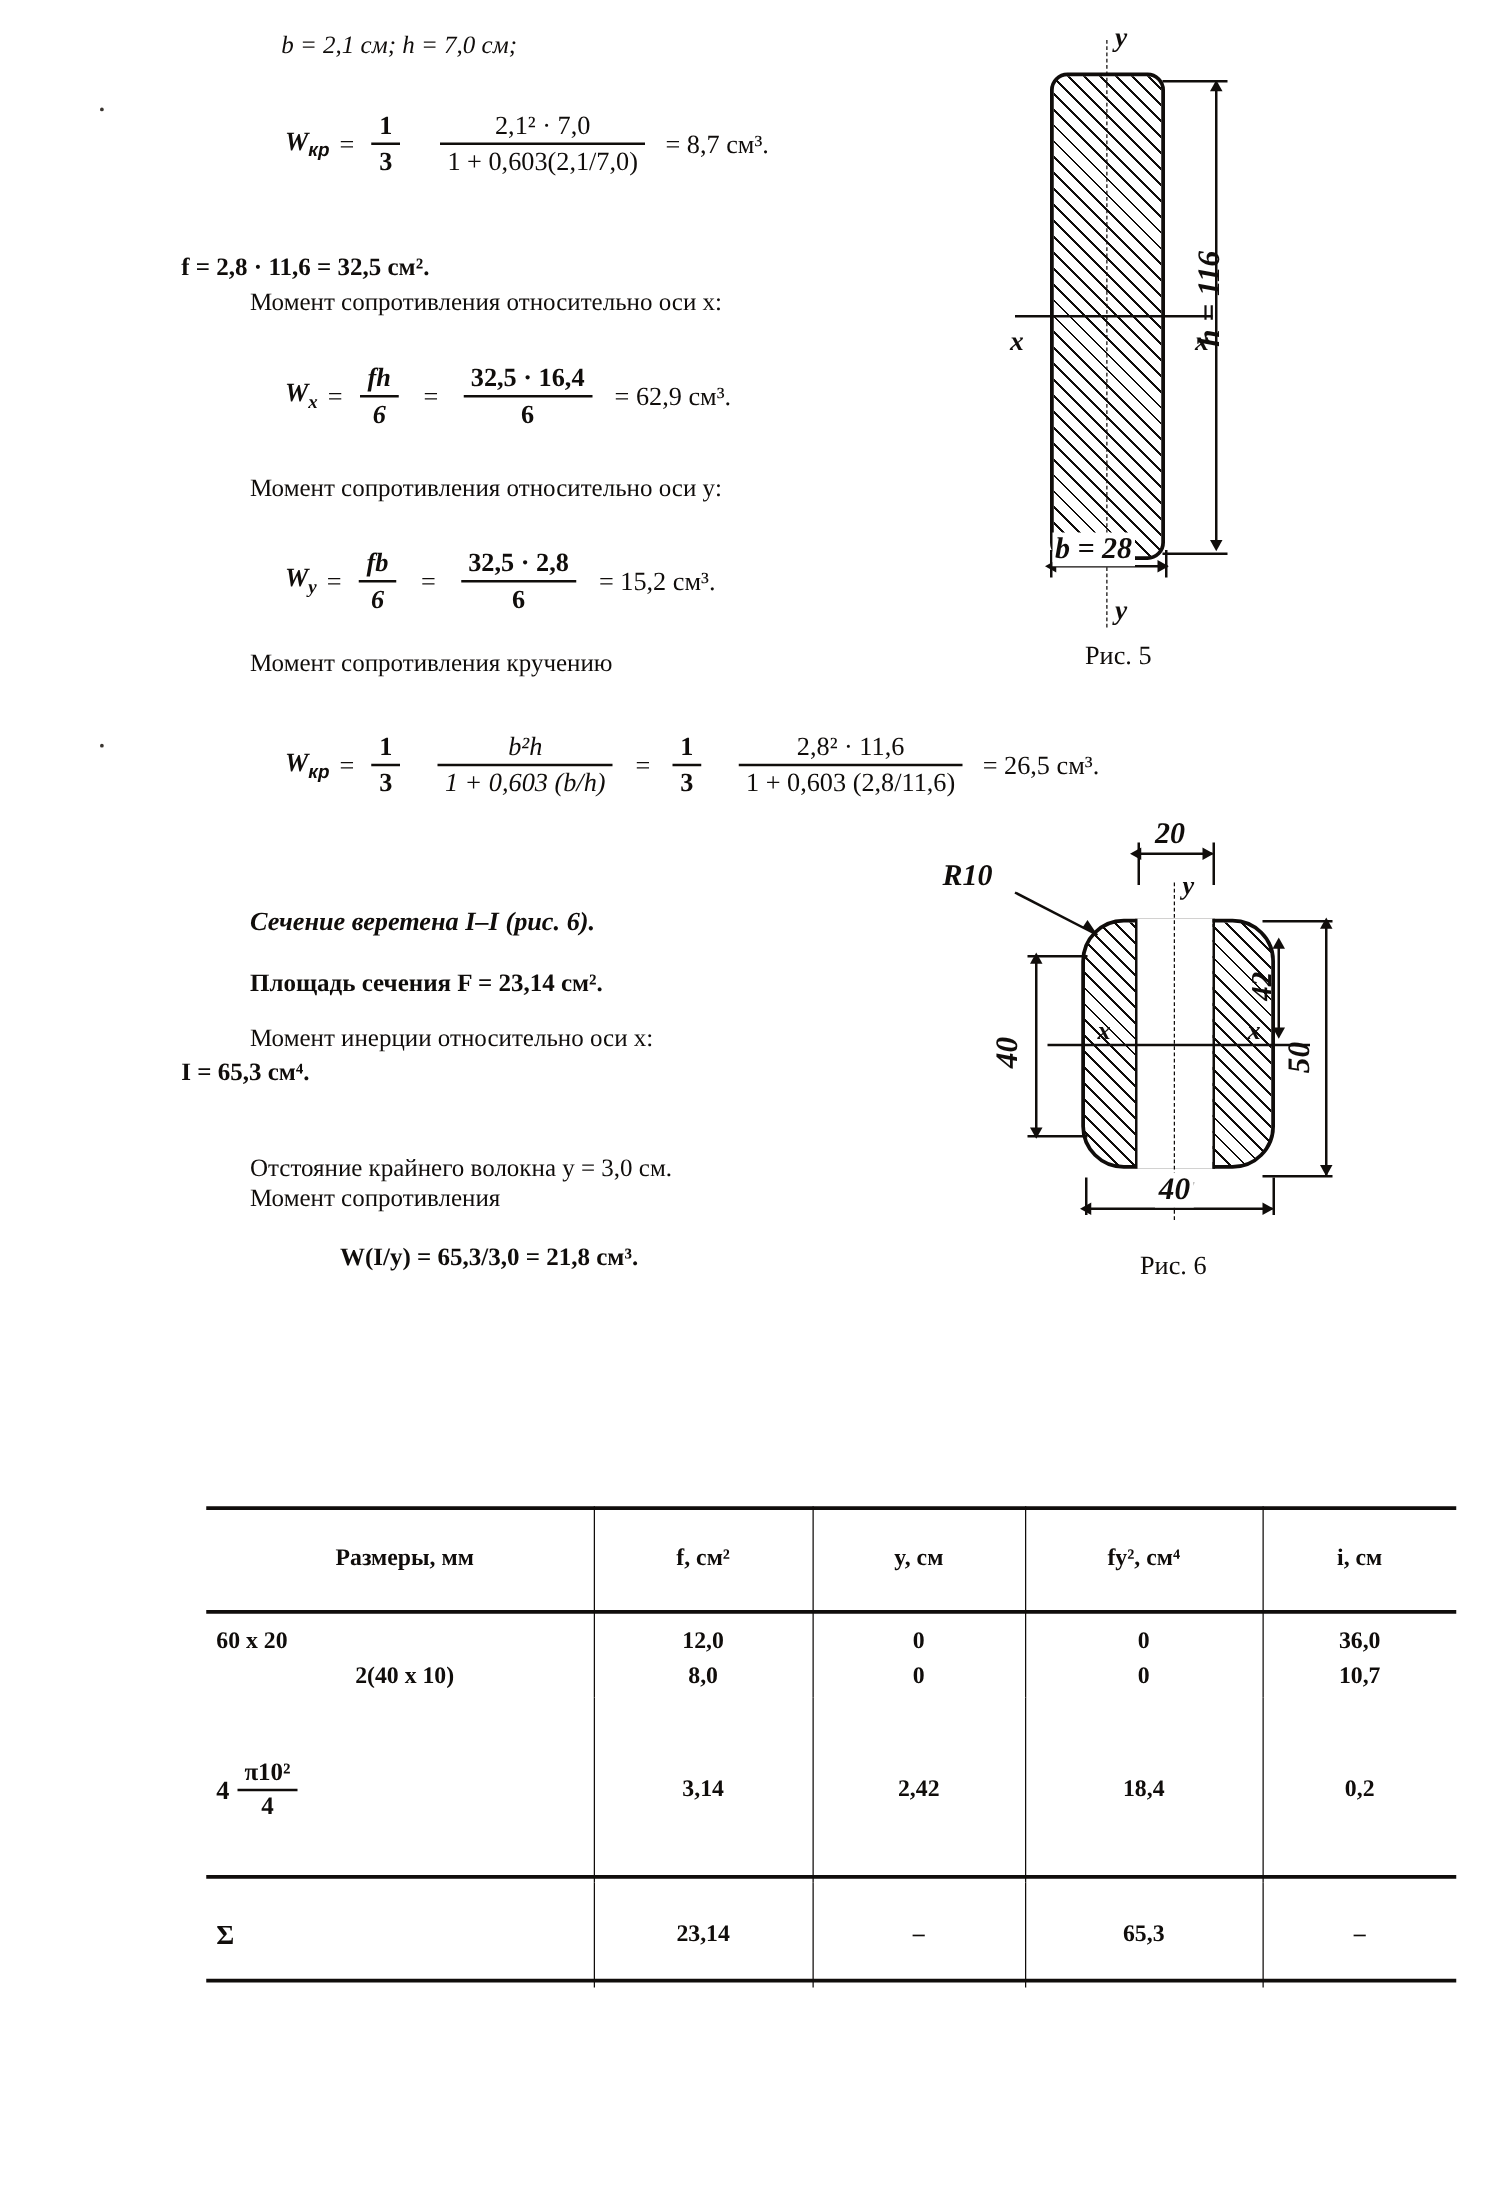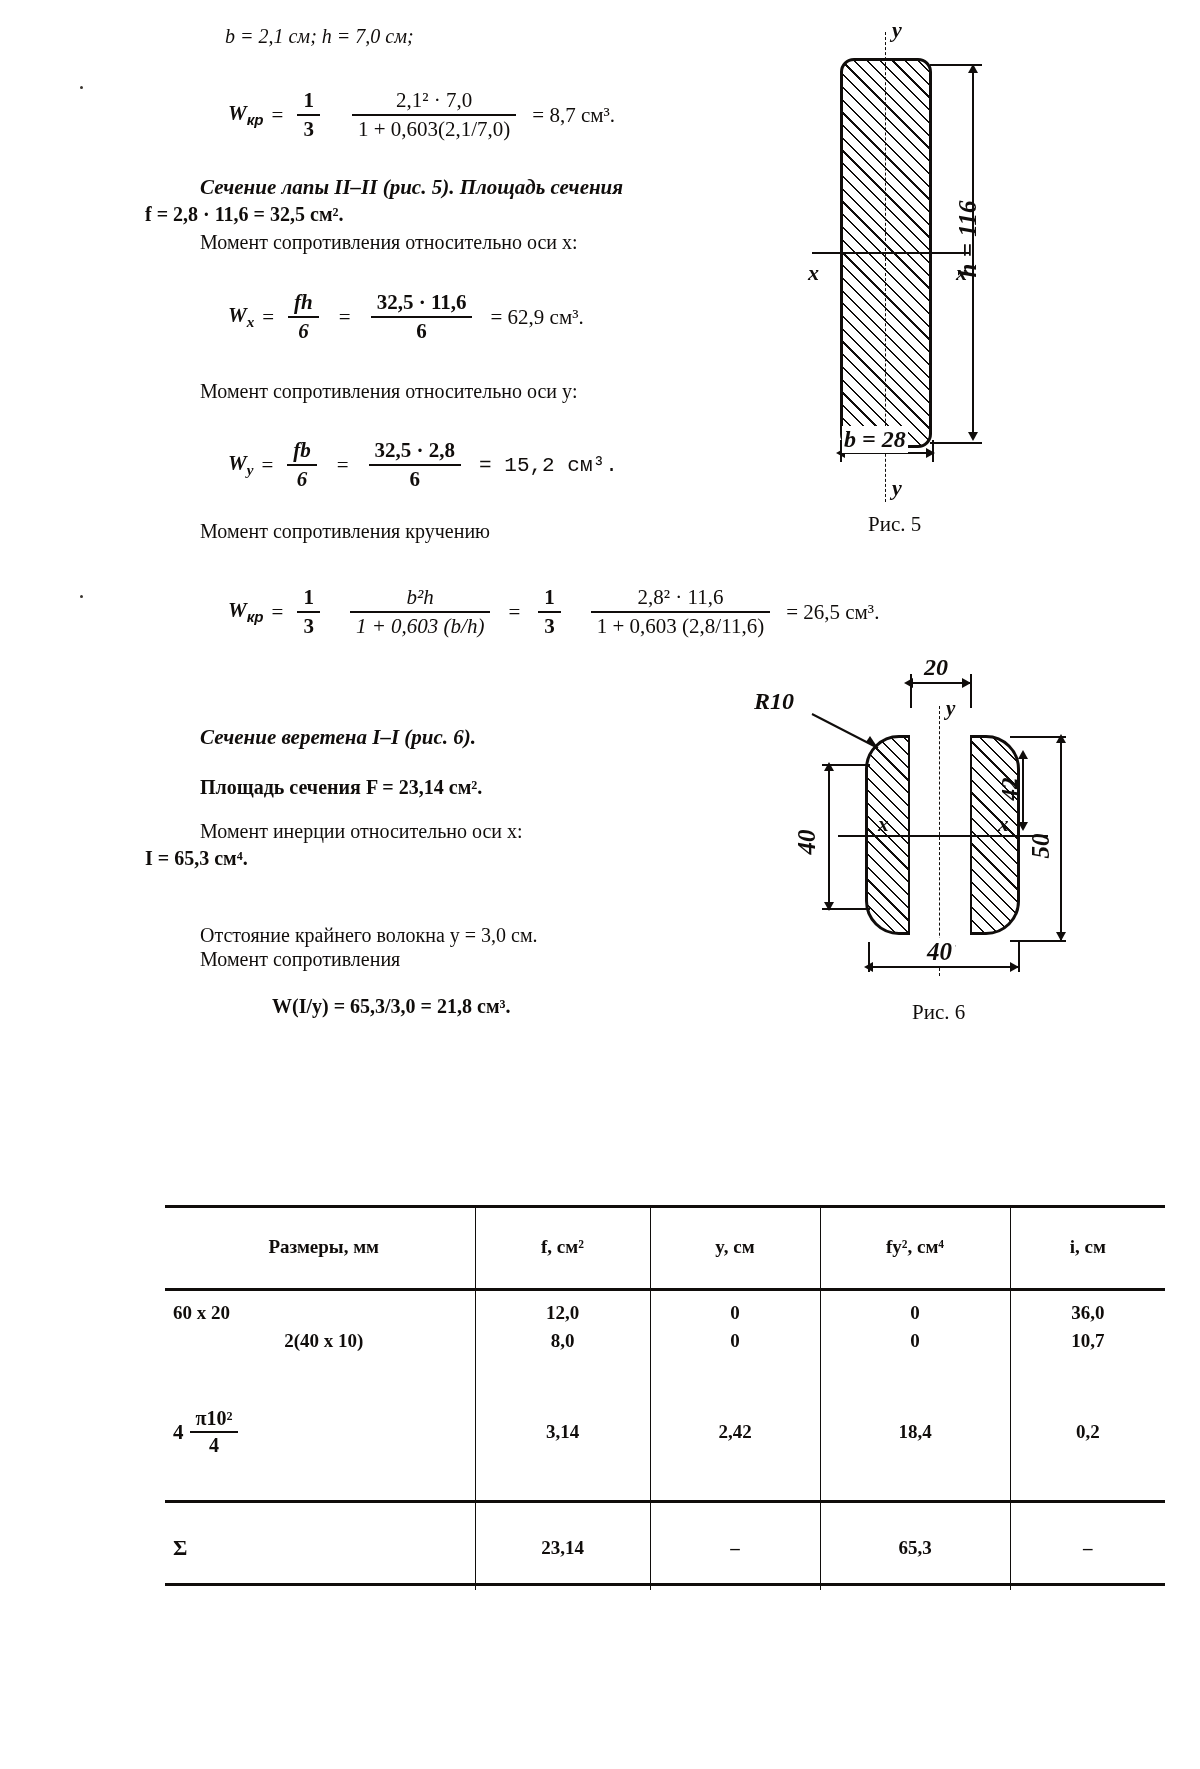--- a/index.html
+++ b/index.html
@@ -132,38 +132,37 @@
       <span class="den">3</span>
     </span>
     <span class="frac" style="margin-left:26px;">
       <span class="num">2,1² · 7,0</span>
       <span class="bar"></span>
       <span class="den">1 + 0,603(2,1/7,0)</span>
     </span>
     <span style="margin-left:10px;">= 8,7 см³.</span>
   </div>
 
-  <div class="txt it bd" style="left:200px; top:175px; font-size:21px;">Сечение лапы II–II (рис. 5). Площадь сечения</div>
   <div class="txt bd" style="left:145px; top:203px; font-size:20px;">f = 2,8 · 11,6 = 32,5 см².</div>
 
   <div class="txt" style="left:200px; top:231px; font-size:20px;">Момент сопротивления относительно оси    x:</div>
 
   <div class="eqrow" style="left:228px; top:290px; font-size:21px;">
     <span class="lbl bd">
       <span>W</span><sub class="small" style="font-style:italic">x</sub>
     </span>
     <span style="margin:0 8px;">=</span>
     <span class="frac bd it">
       <span class="num">fh</span>
       <span class="bar"></span>
       <span class="den">6</span>
     </span>
     <span style="margin:0 14px;">=</span>
     <span class="frac bd">
-      <span class="num">32,5 · 11,6</span>
+      <span class="num">32,5 · 16,4</span>
       <span class="bar"></span>
       <span class="den">6</span>
     </span>
     <span style="margin-left:12px;">= 62,9 см³.</span>
   </div>
 
   <div class="txt" style="left:200px; top:380px; font-size:20px;">Момент сопротивления относительно оси    y:</div>
 
   <div class="eqrow" style="left:228px; top:438px; font-size:21px;">
     <span class="lbl bd">
@@ -174,21 +173,21 @@
       <span class="num">fb</span>
       <span class="bar"></span>
       <span class="den">6</span>
     </span>
     <span style="margin:0 14px;">=</span>
     <span class="frac bd">
       <span class="num">32,5 · 2,8</span>
       <span class="bar"></span>
       <span class="den">6</span>
     </span>
-    <span style="margin-left:12px;font-family:Liberation Mono, monospace;">= 15,2 см³.</span>
+    <span style="margin-left:12px;">= 15,2 см³.</span>
   </div>
 
   <div class="txt" style="left:200px; top:520px; font-size:20px;">Момент сопротивления кручению</div>
 
   <div class="eqrow" style="left:228px; top:585px; font-size:21px;">
     <span class="lbl bd">
       <span>W</span><sub class="small sans">кр</sub>
     </span>
     <span style="margin:0 8px;">=</span>
     <span class="frac bd">

